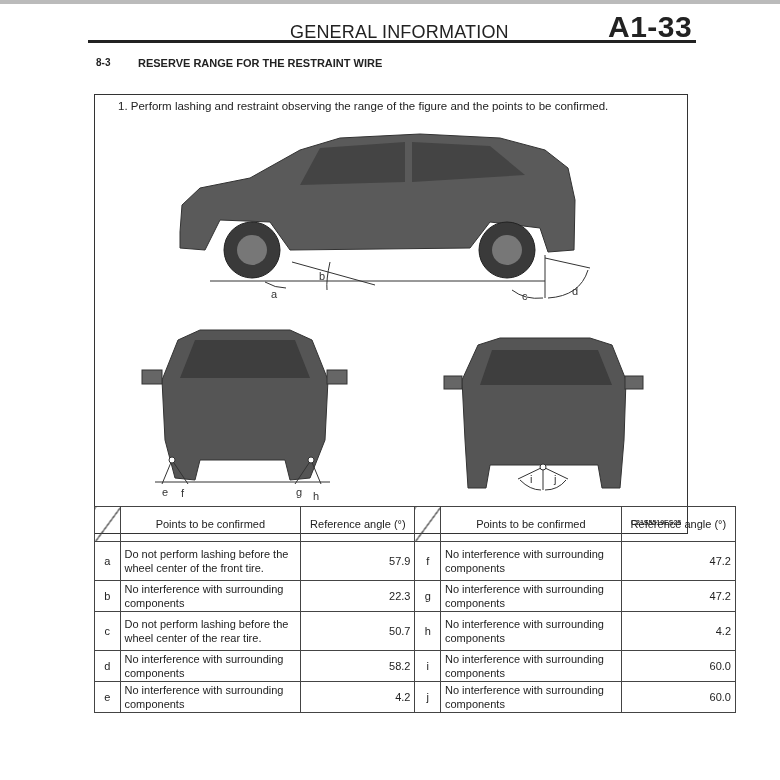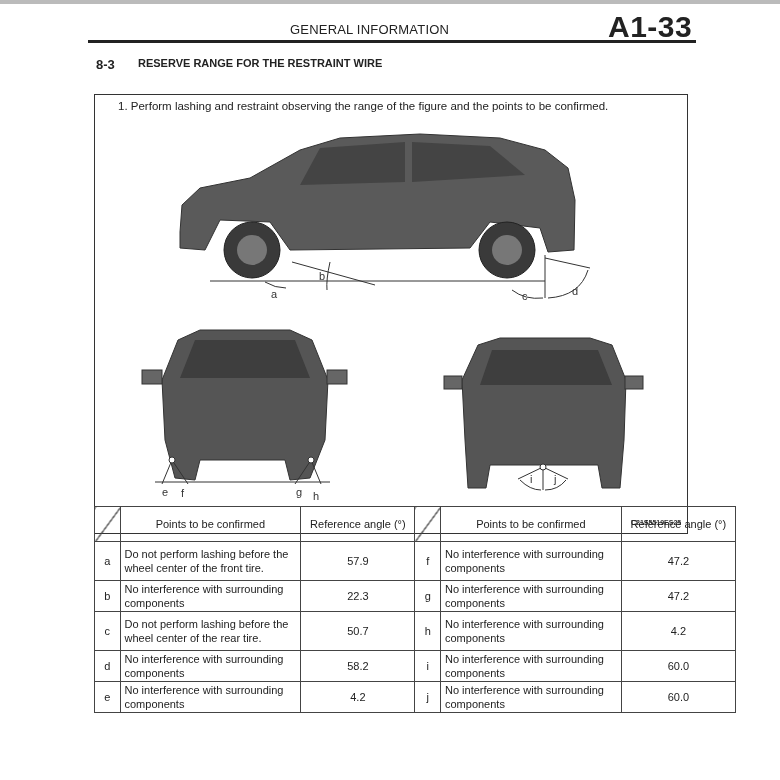--- a/index.html
+++ b/index.html
@@ -1,32 +1,32 @@
 <!DOCTYPE html>
 <html><head>
 <meta charset="utf-8">
 <style>
   html,body{margin:0;padding:0;background:#fff;}
   body{width:780px;height:780px;position:relative;overflow:hidden;font-family:"Liberation Sans",sans-serif;color:#222;}
   .topline{position:absolute;left:0;top:0;width:780px;height:4px;background:#bbb;}
-  .hdr-title{position:absolute;left:290px;top:22px;font-size:13px;letter-spacing:0.2px;}
+  .hdr-title{position:absolute;left:290px;top:22px;font-size:18px;letter-spacing:0.2px;}
   .hdr-page{position:absolute;left:608px;top:10px;font-size:30px;font-weight:bold;letter-spacing:0.5px;}
   .hdr-rule{position:absolute;left:88px;top:40px;width:608px;height:3px;background:#222;}
-  .sec-num{position:absolute;left:96px;top:57px;font-size:13px;font-weight:bold;}
+  .sec-num{position:absolute;left:96px;top:57px;font-size:10px;font-weight:bold;}
   .sec-title{position:absolute;left:138px;top:57px;font-size:11px;font-weight:bold;}
   .step{position:absolute;left:118px;top:76px;font-size:11.5px;margin-top:24px;}
   .frame{position:absolute;left:94px;top:94px;width:594px;height:440px;border:1.5px solid #333;box-sizing:border-box;}
   .fig{position:absolute;left:0;top:0;}
   .fig-code{position:absolute;left:631px;top:519px;font-size:7px;font-weight:bold;color:#333;}
   table{position:absolute;left:94px;top:506px;width:642px;border-collapse:collapse;font-size:11px;}
   td,th{border:1px solid #444;font-weight:normal;padding:0 4px;vertical-align:middle;}
   th{height:34px;text-align:center;}
   td.key{width:14px;text-align:center;}
   td.desc{width:154px;text-align:left;line-height:14px;}
-  td.val{width:94px;text-align:center;}
+  td.val{width:94px;text-align:right;}
   th.diag{width:22px;padding:0;background:linear-gradient(to bottom right,transparent 48%,#444 49%,#444 51%,transparent 52%);}
   tr.r3 td{height:38px;}
   tr.r2 td{height:30px;}
 </style>
 </head>
 <body>
 
 <div class="topline"></div>
 <div class="hdr-title">GENERAL INFORMATION</div>
 <div class="hdr-page">A1-33</div>

